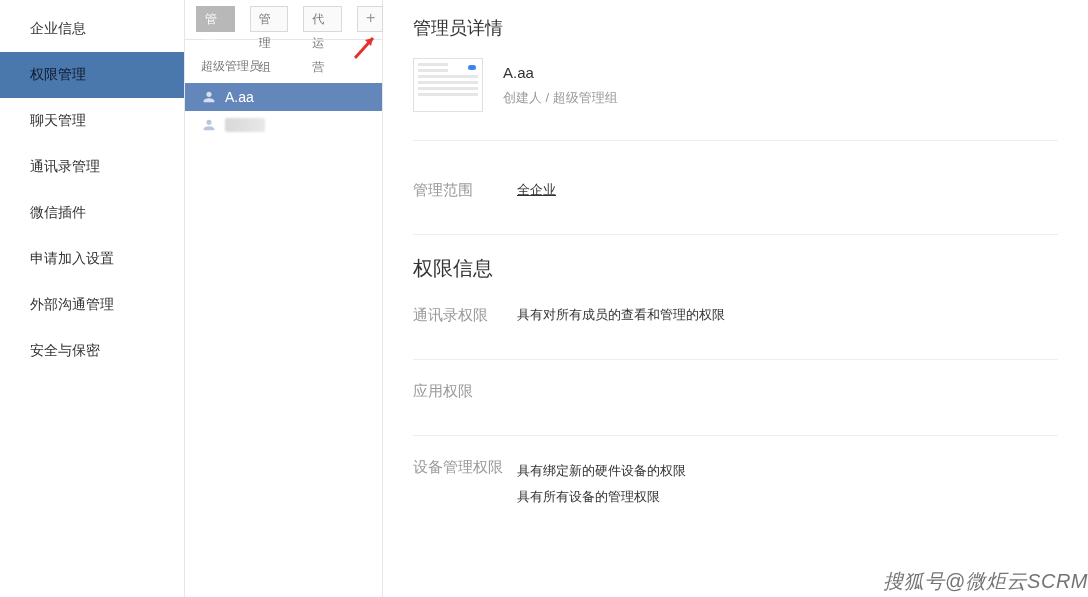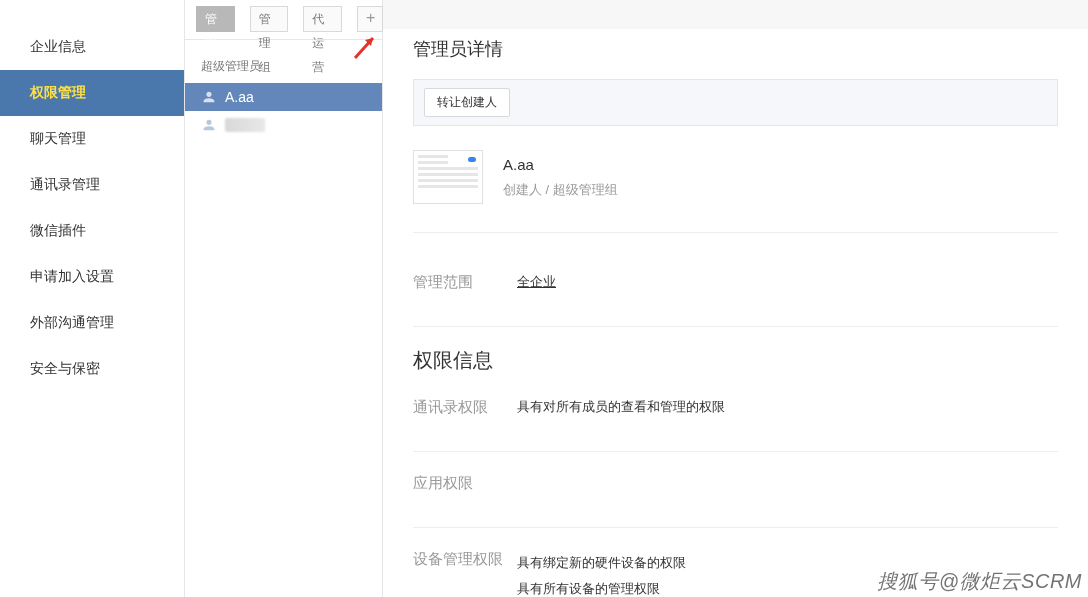--- a/index.html
+++ b/index.html
@@ -16,32 +16,31 @@
     .container {
       display: flex;
       width: 100%;
       height: 100%;
     }
     
     .sidebar {
       width: 185px;
       background: #fff;
       border-right: 1px solid #e4e6e9;
-      padding-top: 24px;
+      padding-top: 6px;
     }
     .sidebar-item {
       padding: 14px 0 14px 30px;
       color: #333;
       cursor: pointer;
       font-size: 14px;
     }
     .sidebar-item.active {
       background: #4a77ac;
-      color: #fde047;
-      font-weight: bold;
+      color: #0f172a;
     }
     
     .admin-column {
       width: 198px;
       background: #fff;
       border-right: 1px solid #e4e6e9;
       position: relative;
     }
     .tabs-row {
       display: flex;
@@ -109,23 +108,22 @@
     .arrow-annotation {
       position: absolute;
       top: 32px;
       left: 166px;
       pointer-events: none;
     }
     
     .detail {
       flex: 1;
       background: #fff;
-      padding: 8px 30px 0 30px;
+      padding: 16px 30px 0 30px;
       overflow-y: auto;
-      margin-top: 29px;
     }
     .detail-title {
       font-size: 18px;
       color: #333;
       margin-bottom: 18px;
       font-weight: 400;
     }
     .transfer-bar {
       background: #f5f7fa;
       border: 1px solid #e1e6ec;
@@ -205,21 +203,21 @@
       font-size: 20px;
       color: #333;
       padding: 14px 0 8px 0;
       font-weight: 400;
     }
     .multi-value { line-height: 2; }
     
     .watermark {
       position: absolute;
       bottom: 2px;
-      right: 6px;
+      right: 0;
       font-size: 20px;
       color: rgba(40,40,40,0.65);
       font-weight: 500;
       letter-spacing: 0.5px;
       font-style: italic;
       pointer-events: none;
       text-shadow: 0 0 2px #fff;
     }
   </style>
 </head>
@@ -272,23 +270,20 @@
             <path d="M12 12c2.2 0 4-1.8 4-4s-1.8-4-4-4-4 1.8-4 4 1.8 4 4 4zm0 2c-2.7 0-8 1.3-8 4v2h16v-2c0-2.7-5.3-4-8-4z"></path>
           </svg>
       </span>
       <span class="admin-name-blur"></span>
     </div>
   </div>
 
   <div class="detail">
     <div class="detail-title">管理员详情</div>
 
-    <div class="transfer-bar">
-      <button class="transfer-btn">转让创建人</button>
-    </div>
 
     <div class="profile-row">
       <div class="profile-card">
         <div class="profile-card-dot"></div>
         <div class="profile-card-line short"></div>
         <div class="profile-card-line short"></div>
         <div class="profile-card-line"></div>
         <div class="profile-card-line"></div>
         <div class="profile-card-line"></div>
         <div class="profile-card-line"></div>

